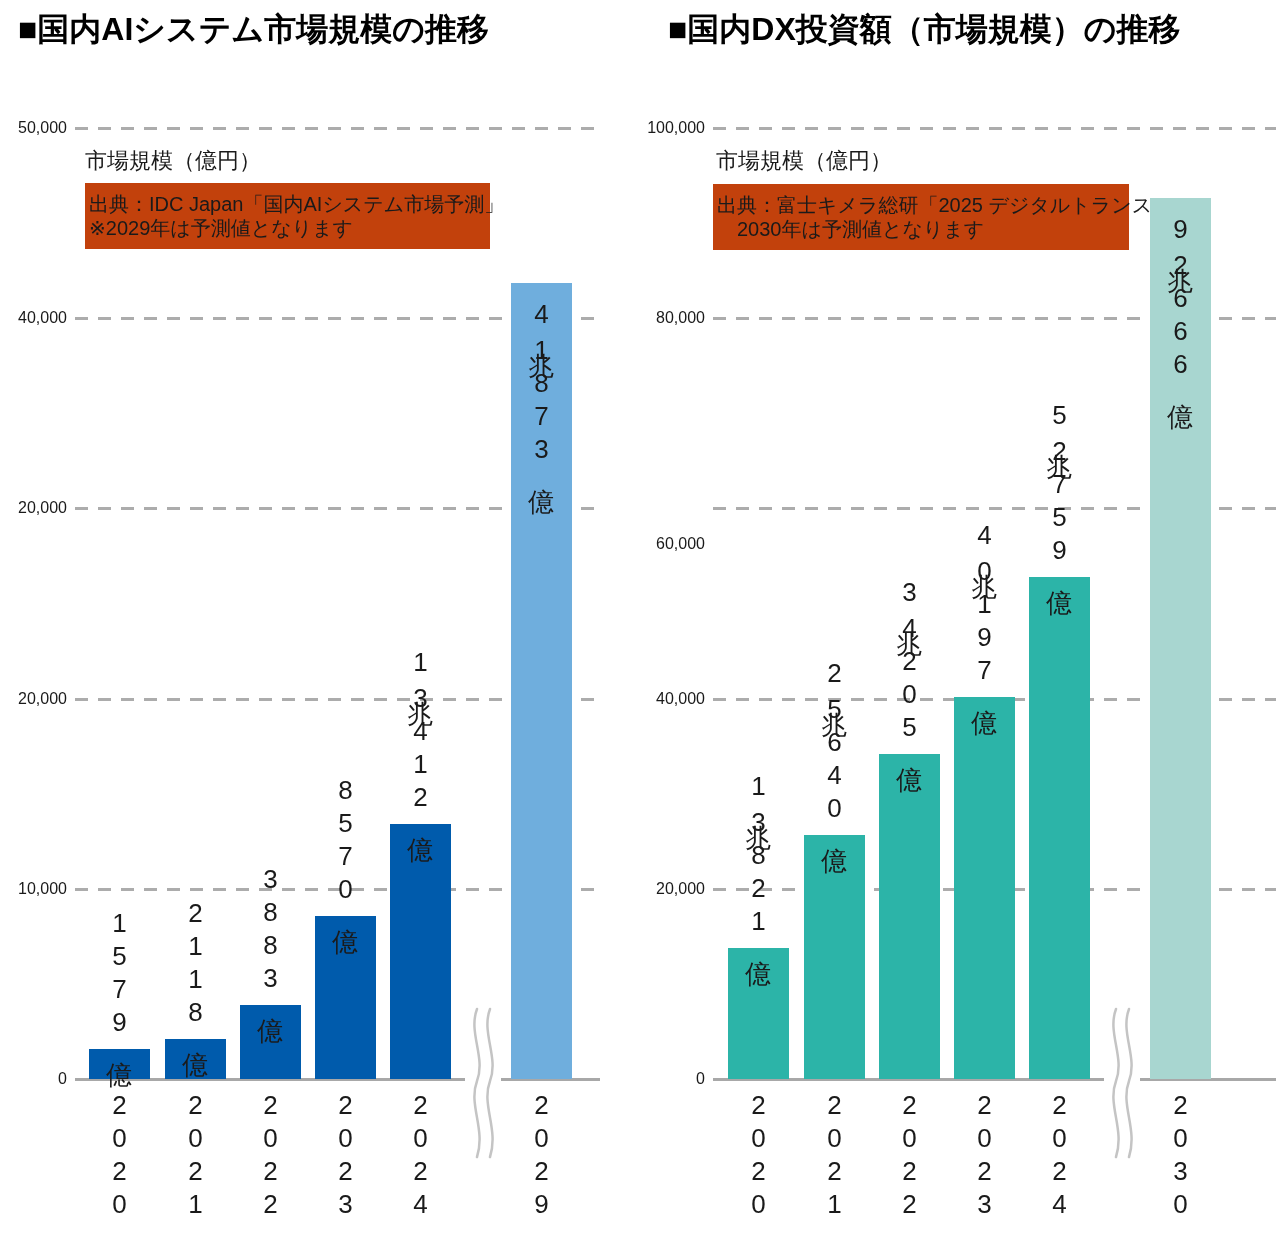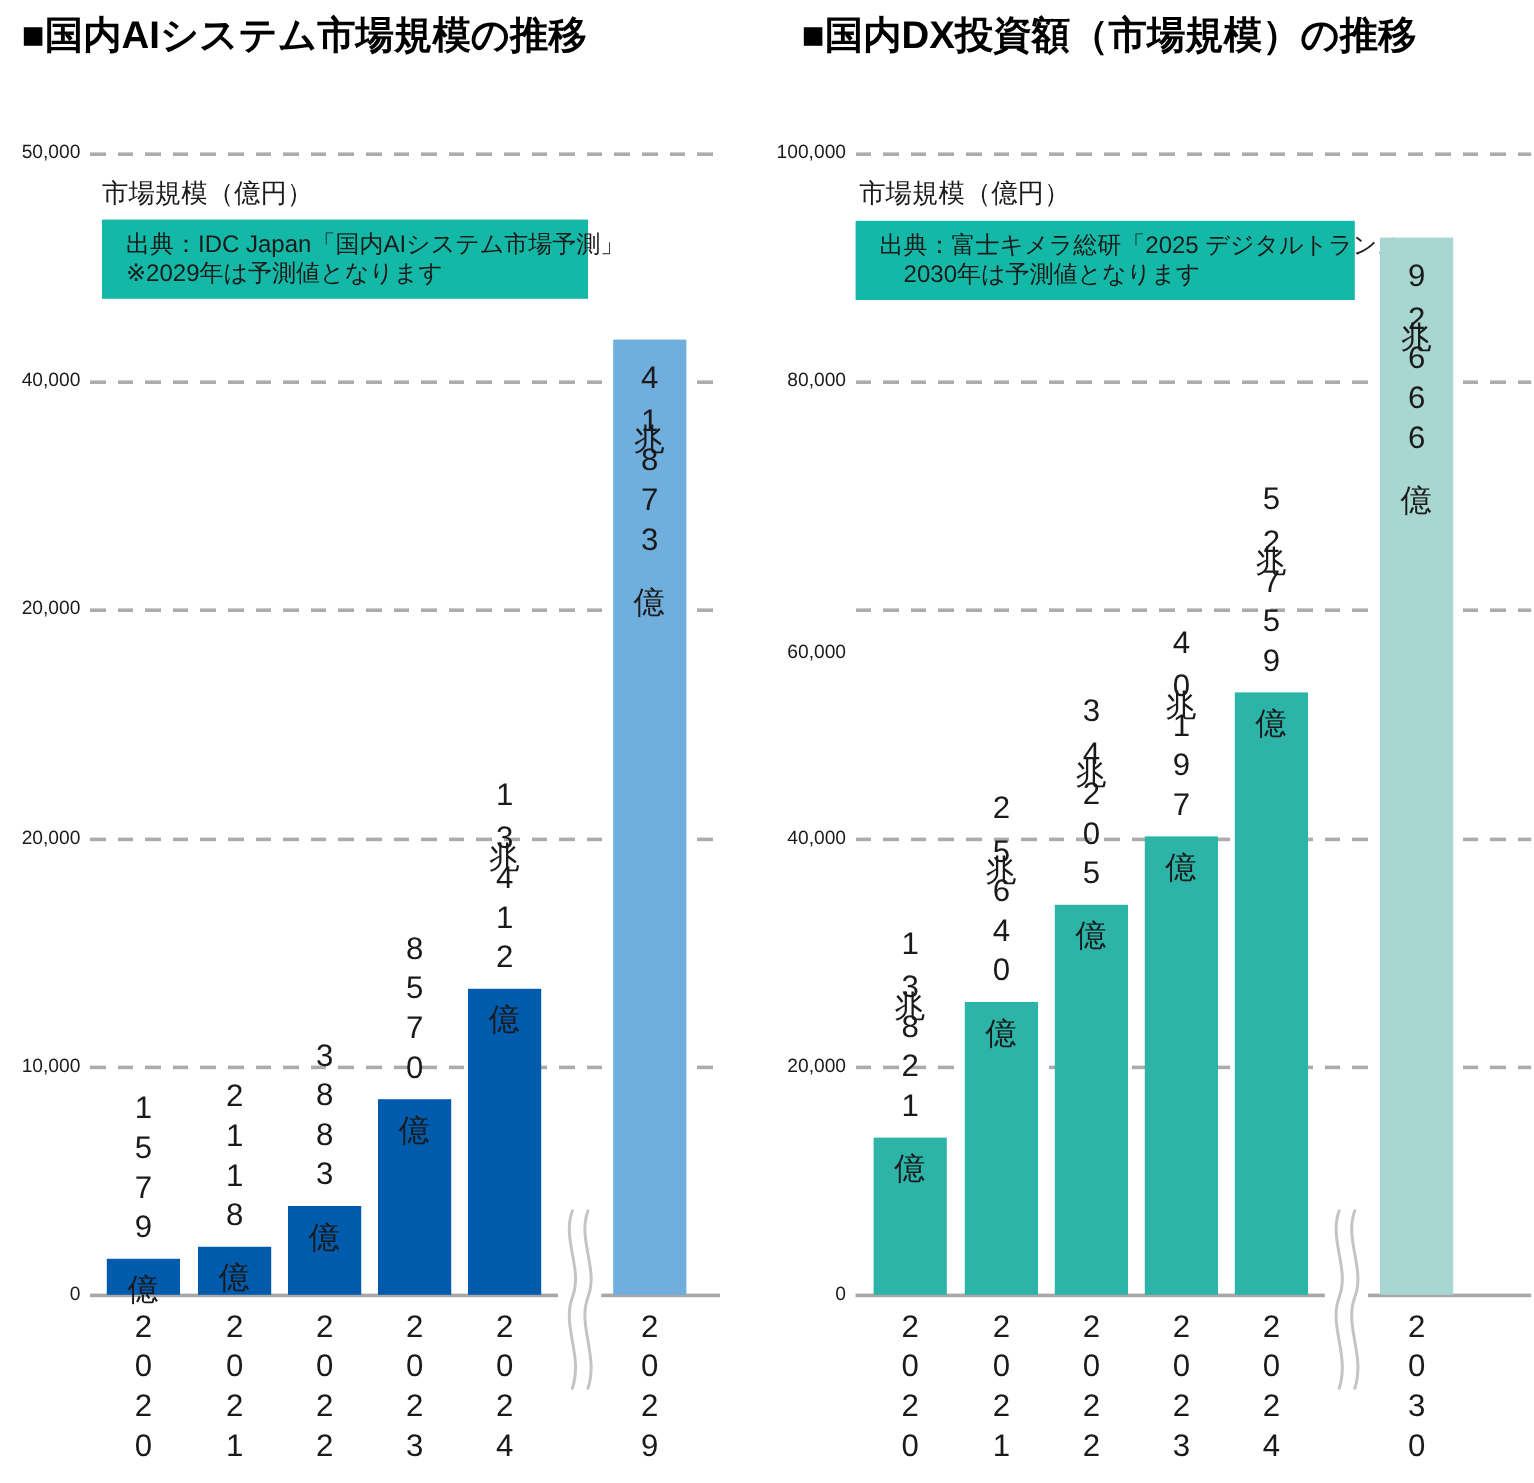--- a/index.html
+++ b/index.html
@@ -8,21 +8,21 @@
     font-family:"Liberation Sans","DejaVu Sans",sans-serif; color:#1a1a1a;
     overflow:hidden;
   }
   .chart { position:absolute; top:0; height:1236px; width:639px; }
   .title {
     position:absolute; margin:0; top:8px; font-size:32px; font-weight:700;
     color:#000; white-space:nowrap; letter-spacing:0;
   }
   .unit { position:absolute; top:146px; font-size:22px; white-space:nowrap; }
   .srcbox {
-    position:absolute; background:#14b8a6; padding:9px 20px;
+    position:absolute; background:#c2410c; padding:9px 4px;
     font-size:20px; line-height:24px; box-sizing:border-box; white-space:nowrap;
   }
   .grid {
     position:absolute; height:3px;
     background-image:repeating-linear-gradient(to right,#acacac 0 13px,transparent 13px 23px);
   }
   .axis { position:absolute; height:3px; background:#a8a8a8; }
   .ytick { position:absolute; font-size:16px; line-height:26px; text-align:right; white-space:nowrap; }
   .bar { position:absolute; }
   .vtext {

